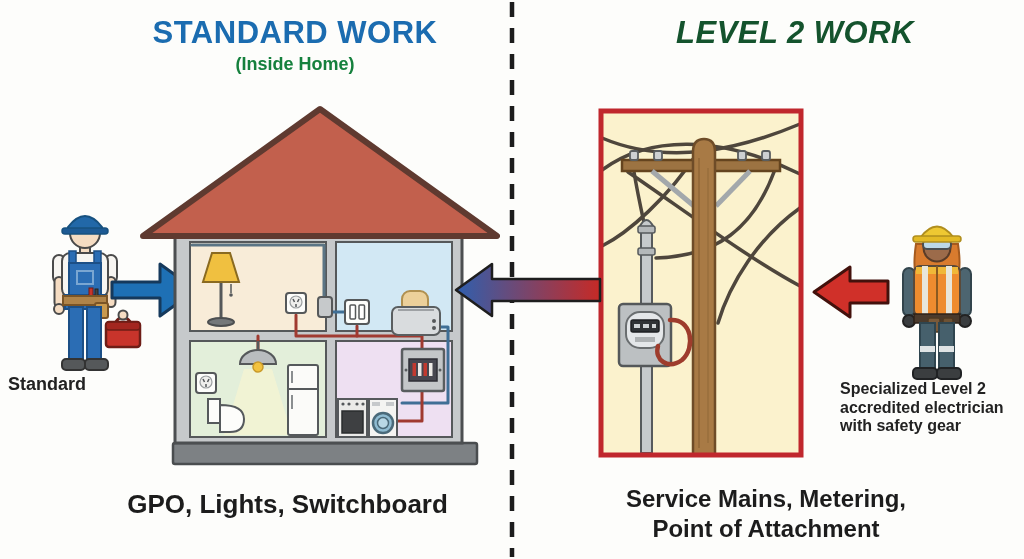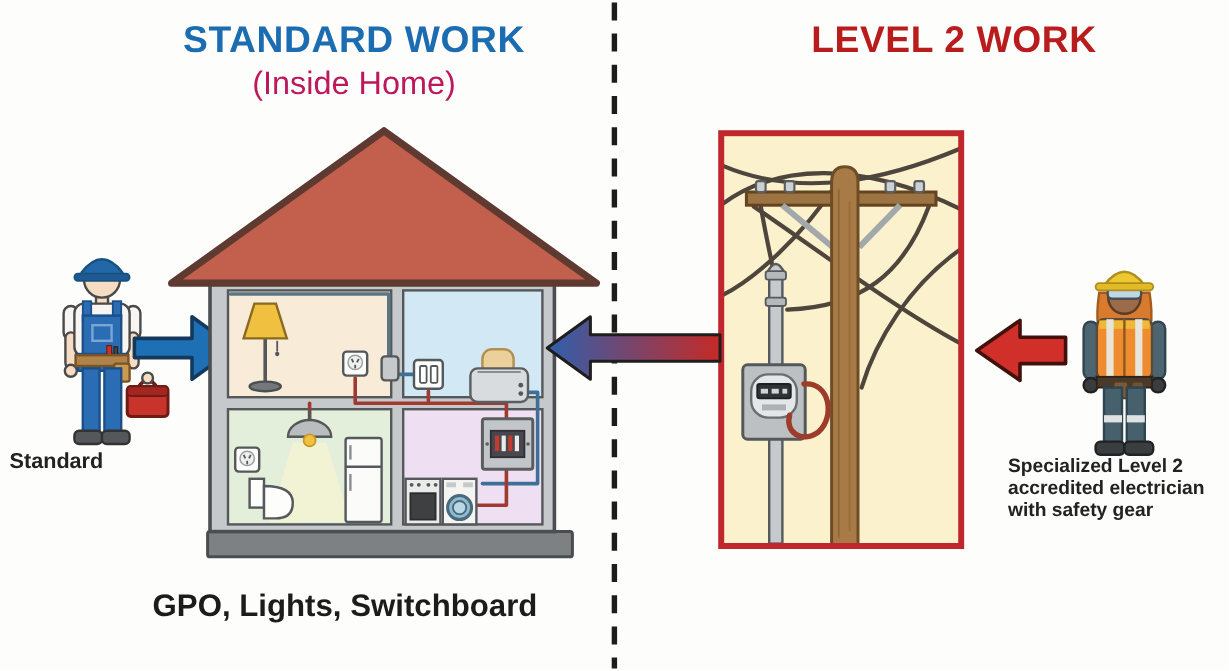--- a/index.html
+++ b/index.html
@@ -2,22 +2,22 @@
 <html><head>
 <meta charset="utf-8">
 <style>
   html,body{margin:0;padding:0;}
   .canvas{position:relative;width:1024px;height:559px;background:#fdfdfb;overflow:hidden;
           font-family:"Liberation Sans",sans-serif;color:#1e1e1e;}
   .abs{position:absolute;}
   .hdr{position:absolute;text-align:center;line-height:1.12;}
   .title{font-size:31px;font-weight:bold;letter-spacing:.5px;}
   .title.blue{color:#1b6cb0;}
-  .title.red{color:#b91c1c;}
-  .subtitle{font-size:27px;font-weight:normal;color:#be185d;margin-top:3px;}
+  .title.red{color:#14532d;font-style:italic;}
+  .subtitle{font-size:18px;font-weight:bold;color:#15803d;margin-top:3px;}
   .fig-label{position:absolute;text-align:left;font-weight:bold;color:#222;}
   .fig-label.left{left:8px;top:374px;width:150px;font-size:18px;line-height:1.18;}
   .fig-label.right{left:840px;top:380px;width:192px;font-size:16px;line-height:1.16;}
   .caption{position:absolute;text-align:center;font-weight:bold;color:#1c1c1c;}
   .caption.left{left:55px;top:489px;width:465px;font-size:26px;}
   .caption.right{left:552px;top:484px;width:428px;font-size:24px;line-height:1.25;}
   .z1{z-index:1;} .z2{z-index:2;} .z3{z-index:3;}
   svg{display:block;}
 </style>
 </head>
@@ -285,14 +285,18 @@
       <rect x="65" y="158" width="24" height="11" rx="4" fill="#3b3e40" stroke="#202224" stroke-width="2"></rect>
     </g>
   </svg>
   <div class="fig-label right">
     <div>Specialized Level 2</div>
     <div>accredited electrician</div>
     <div>with safety gear</div>
   </div>
 
   <div class="caption left">GPO, Lights, Switchboard</div>
+  <div class="caption right">
+    <div>Service Mains, Metering,</div>
+    <div>Point of Attachment</div>
+  </div>
 
 </div>
 
 </body></html>

